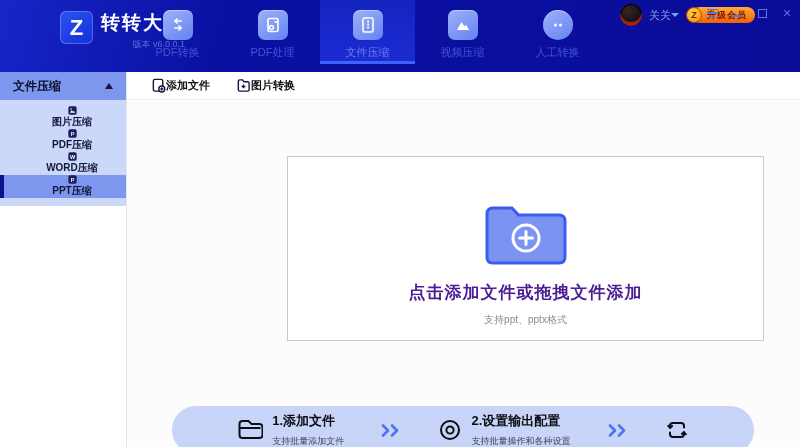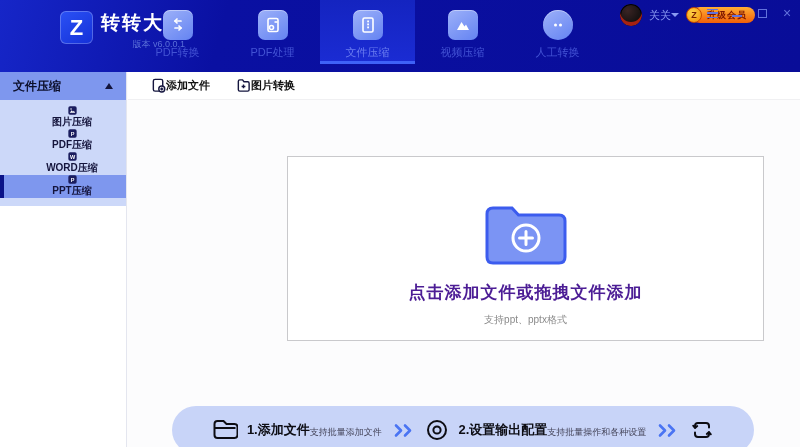--- a/index.html
+++ b/index.html
@@ -72,21 +72,21 @@
 
   .dropzone{position:absolute;left:287px;top:156px;width:477px;height:185px;background:#fff;border:1px solid #c9c9cc;
     display:flex;flex-direction:column;align-items:center;padding-top:44px;cursor:pointer;}
   .dz-title{font-size:17px;font-weight:bold;color:#4c1d95;margin-top:16px;letter-spacing:1px;}
   .dz-sub{font-size:10px;color:var(--subGray);margin-top:9px;}
 
   
   .steps-panel{position:absolute;left:172px;top:406px;width:582px;height:48px;background:var(--panel);
     border-radius:30px;display:flex;align-items:center;justify-content:space-evenly;padding:0 30px;}
   .step{display:flex;align-items:center;gap:9px;}
-  .step-text{display:flex;justify-content:center;}
+  .step-text{display:flex;flex-direction:column;justify-content:center;}
   .step-title{font-size:13px;font-weight:bold;color:#0d0d14;}
   .step-sub{font-size:9px;color:#45455a;margin-top:5px;}
 </style>
 </head>
 <body>
 
 <div class="topbar">
   <div class="logo-area">
     <div class="logo-box">Z</div>
     <div>

